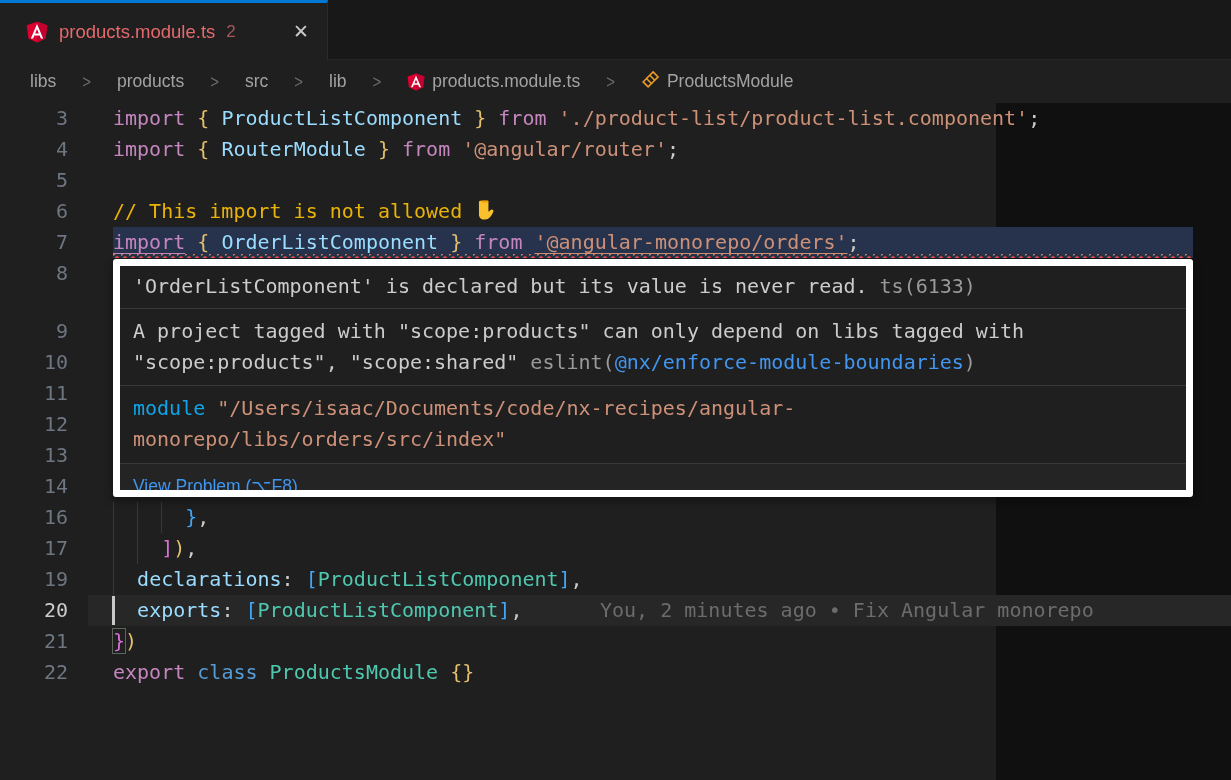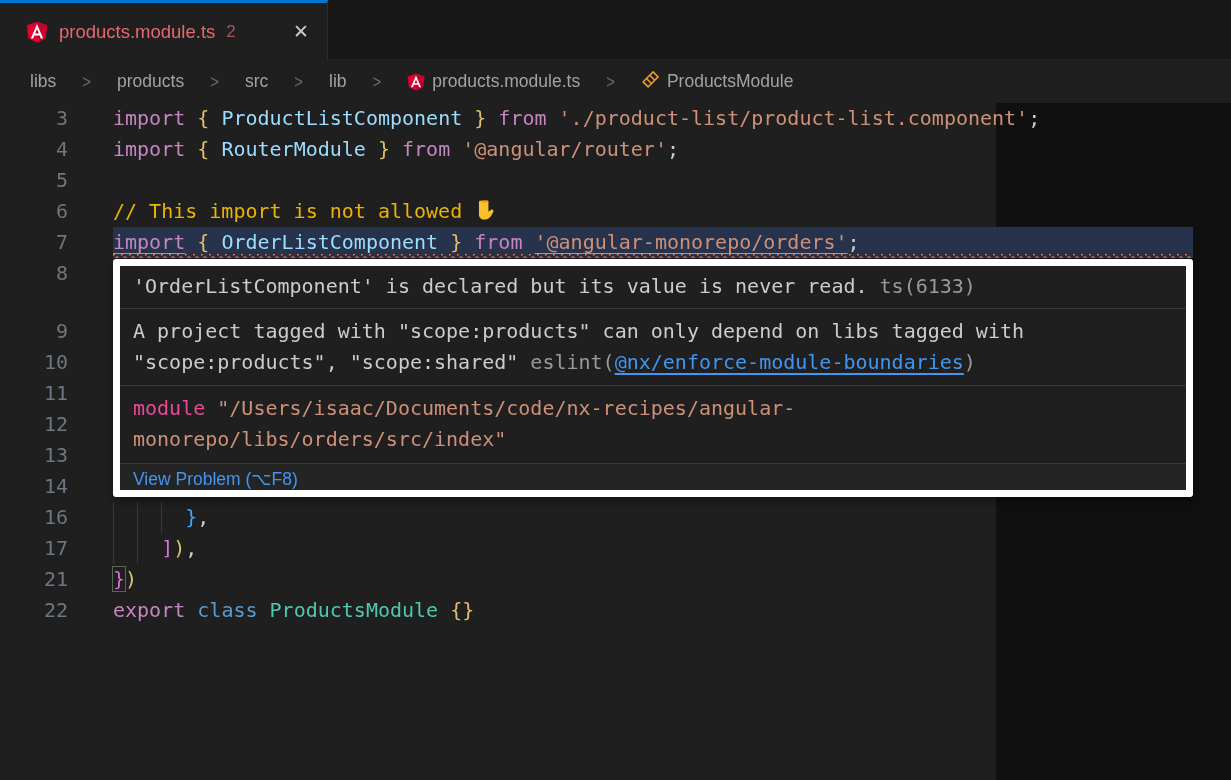--- a/index.html
+++ b/index.html
@@ -58,26 +58,26 @@
 
   
   .hover{position:absolute;left:113px;top:259px;width:1080px;height:238px;z-index:5;
          background:#1f1f20;border:7px solid #ffffff;border-radius:3px;overflow:hidden;
          font-family:"DejaVu Sans Mono",monospace;font-size:20px;line-height:31px;color:#cccccc;
          box-shadow:0 3px 10px rgba(0,0,0,.45)}
   .hv-sec{padding:5px 13px;border-bottom:1px solid #393939}
   .hv-sec1{height:43px}
   .hv-sec2{height:77px;padding-top:7px}
   .hv-sec3{height:78px;padding-top:7px}
-  .hv-status{height:38px;background:#242425;border-bottom:none;display:flex;align-items:flex-start;
+  .hv-status{height:38px;background:#242425;border-bottom:none;display:flex;align-items:flex-end;
              gap:28px;padding:0 13px;font-family:"Liberation Sans",sans-serif;font-size:17.5px}
   .dim{color:#9a9a9a}
-  .lnk{color:var(--link);text-decoration:underline;text-underline-offset:4px;cursor:pointer}
+  .lnk{color:var(--link);text-underline-offset:4px;cursor:pointer}
   .action{color:var(--link);cursor:pointer;white-space:nowrap}
-  .hv-kw{color:#ec4899}.hv-str{color:#CE9178}
+  .hv-kw{color:#0ea5e9}.hv-str{color:#CE9178}
 
   .ng-icon svg{display:block}
 </style>
 </head>
 <body>
 
 <div class="app">
 
   <div class="tabbar">
     <div class="tab">
@@ -180,20 +180,28 @@
       </div>
       <div class="row">
         <span class="lnum">16</span>
         <span class="code"><i class="guide" style="left: 0ch;"></i><i class="guide" style="left: 2ch;"></i><i class="guide" style="left: 4ch;"></i><span class="tk pu">      </span><span class="tk b3">}</span><span class="tk pu">,</span></span>
       </div>
       <div class="row">
         <span class="lnum">17</span>
         <span class="code"><i class="guide" style="left: 0ch;"></i><i class="guide" style="left: 2ch;"></i><span class="tk pu">    </span><span class="tk b2">]</span><span class="tk b1">)</span><span class="tk pu">,</span></span>
       </div>
       <div class="row">
+        <span class="lnum">19</span>
+        <span class="code"><i class="guide" style="left: 0ch;"></i><span class="tk pu">  </span><span class="tk id">declarations</span><span class="tk pu">: </span><span class="tk b3">[</span><span class="tk ty">ProductListComponent</span><span class="tk b3">]</span><span class="tk pu">,</span></span>
+      </div>
+      <div class="row cur">
+        <span class="lnum">20</span>
+        <span class="code"><i class="cursor"></i><span class="tk pu">  </span><span class="tk id">exports</span><span class="tk pu">: </span><span class="tk b3">[</span><span class="tk ty">ProductListComponent</span><span class="tk b3">]</span><span class="tk pu">,</span><span class="blame">You, 2 minutes ago • Fix Angular monorepo</span></span>
+      </div>
+      <div class="row">
         <span class="lnum">21</span>
         <span class="code"><span class="tk b2 box">}</span><span class="tk b1">)</span></span>
       </div>
       <div class="row">
         <span class="lnum">22</span>
         <span class="code"><span class="tk kw">export </span><span class="tk kb">class </span><span class="tk ty">ProductsModule </span><span class="tk b1">{}</span></span>
       </div>
     </div>
 
   <div class="hover">

